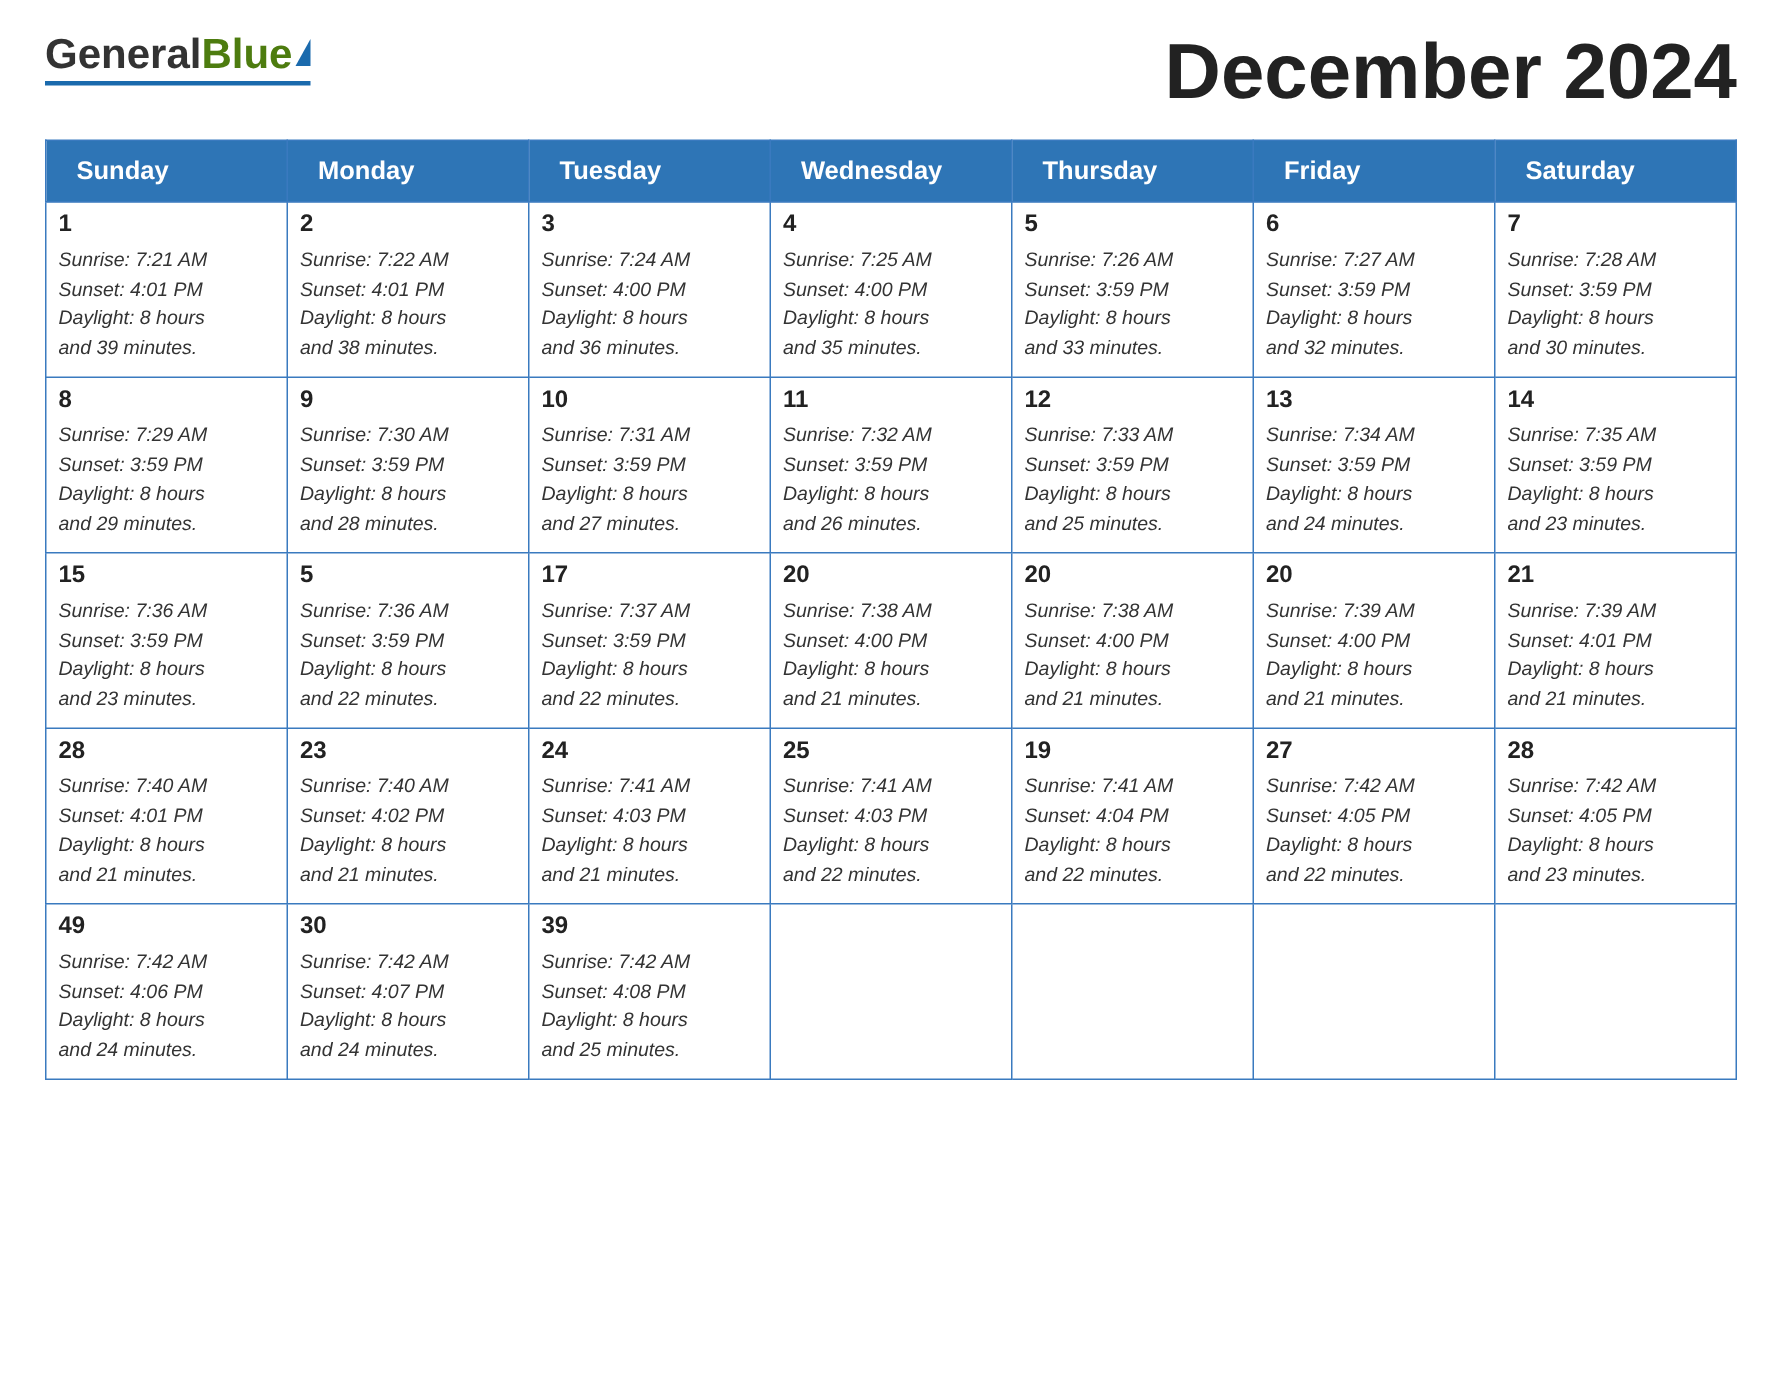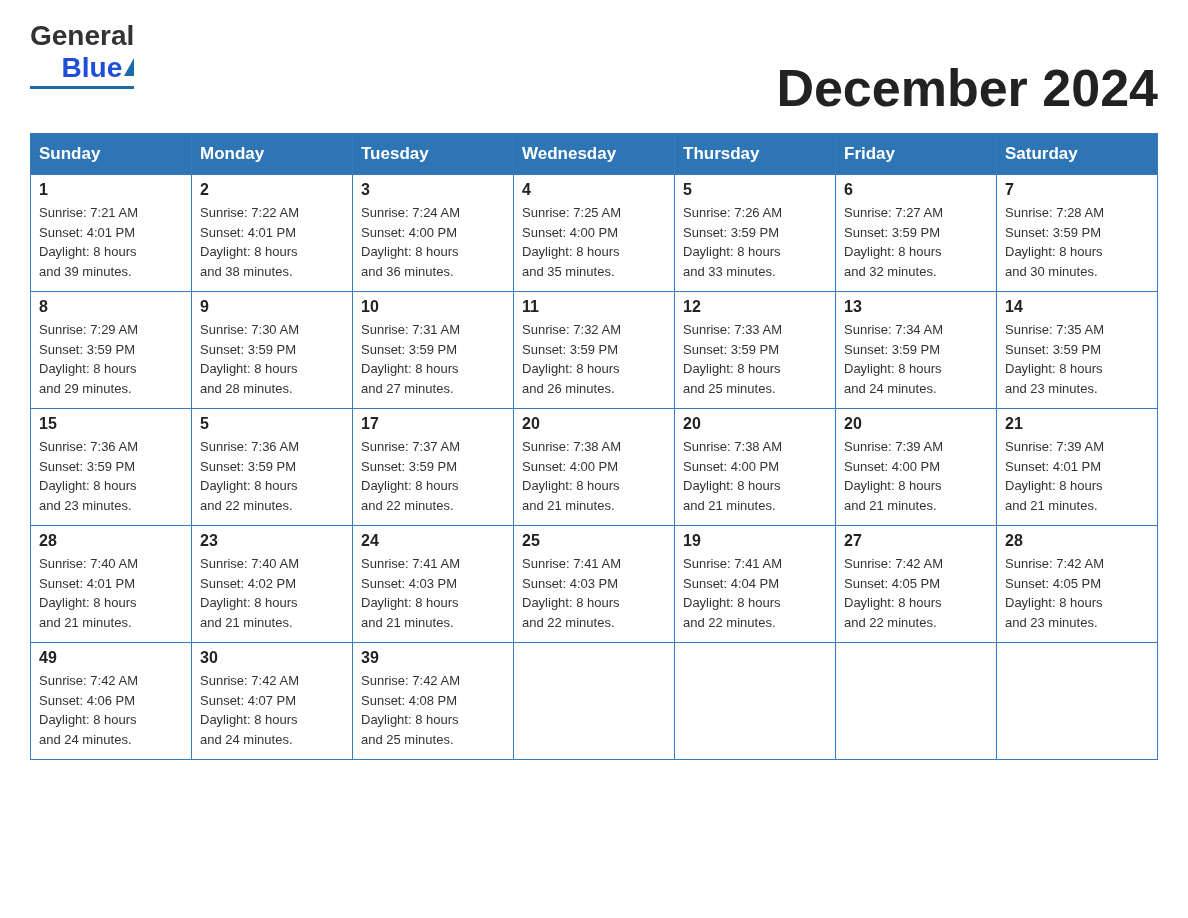--- a/index.html
+++ b/index.html
@@ -17,54 +17,52 @@
       margin-bottom: 16px;
     }
     .logo {
       display: flex;
       flex-direction: column;
       align-items: flex-start;
     }
     .logo-text {
       display: flex;
       align-items: flex-end;
-      flex-direction: column;
     }
     .logo-general {
       font-size: 28px;
       font-weight: bold;
       color: #333;
     }
     .logo-blue-part {
       display: flex;
       align-items: center;
     }
     .logo-blue-text {
       font-size: 28px;
       font-weight: bold;
-      color: #1d4ed8;
+      color: #4d7c0f;
     }
     .logo-triangle {
       width: 0;
       height: 0;
       border-left: 10px solid transparent;
       border-right: 0px solid transparent;
       border-bottom: 18px solid #1a6aad;
       margin-left: 2px;
       margin-bottom: 2px;
     }
     .logo-underline {
       height: 3px;
       background: #1a6aad;
       width: 100%;
       margin-top: 2px;
     }
     .title-area {
       text-align: right;
-      margin-top: 40px;
     }
     .month-title {
       font-size: 52px;
       font-weight: bold;
       color: #222;
       line-height: 1.1;
     }
     .location-title {
       font-size: 22px;
       color: #555;
@@ -73,21 +71,21 @@
     .calendar-table {
       width: 100%;
       border-collapse: collapse;
       border: 1px solid #3a7abf;
     }
     .calendar-table th {
       background-color: #2e75b6;
       color: #fff;
       font-size: 17px;
       font-weight: bold;
-      padding: 10px 8px;
+      padding: 10px 20px;
       text-align: left;
       border: 1px solid #3a7abf;
     }
     .calendar-table td {
       vertical-align: top;
       padding: 6px 8px 10px 8px;
       border: 1px solid #3a7abf;
       font-size: 13px;
       color: #333;
       width: 14.28%;
@@ -97,20 +95,21 @@
       font-size: 16px;
       font-weight: bold;
       color: #222;
       display: block;
       margin-bottom: 4px;
     }
     .day-info {
       font-size: 13px;
       line-height: 1.5;
       color: #333;
+      font-style: italic;
     }
     .empty-cell {
       background: #fff;
     }
     tr:last-child td {
       border-bottom: 1px solid #3a7abf;
     }
   </style>
 </head>
 <body>

